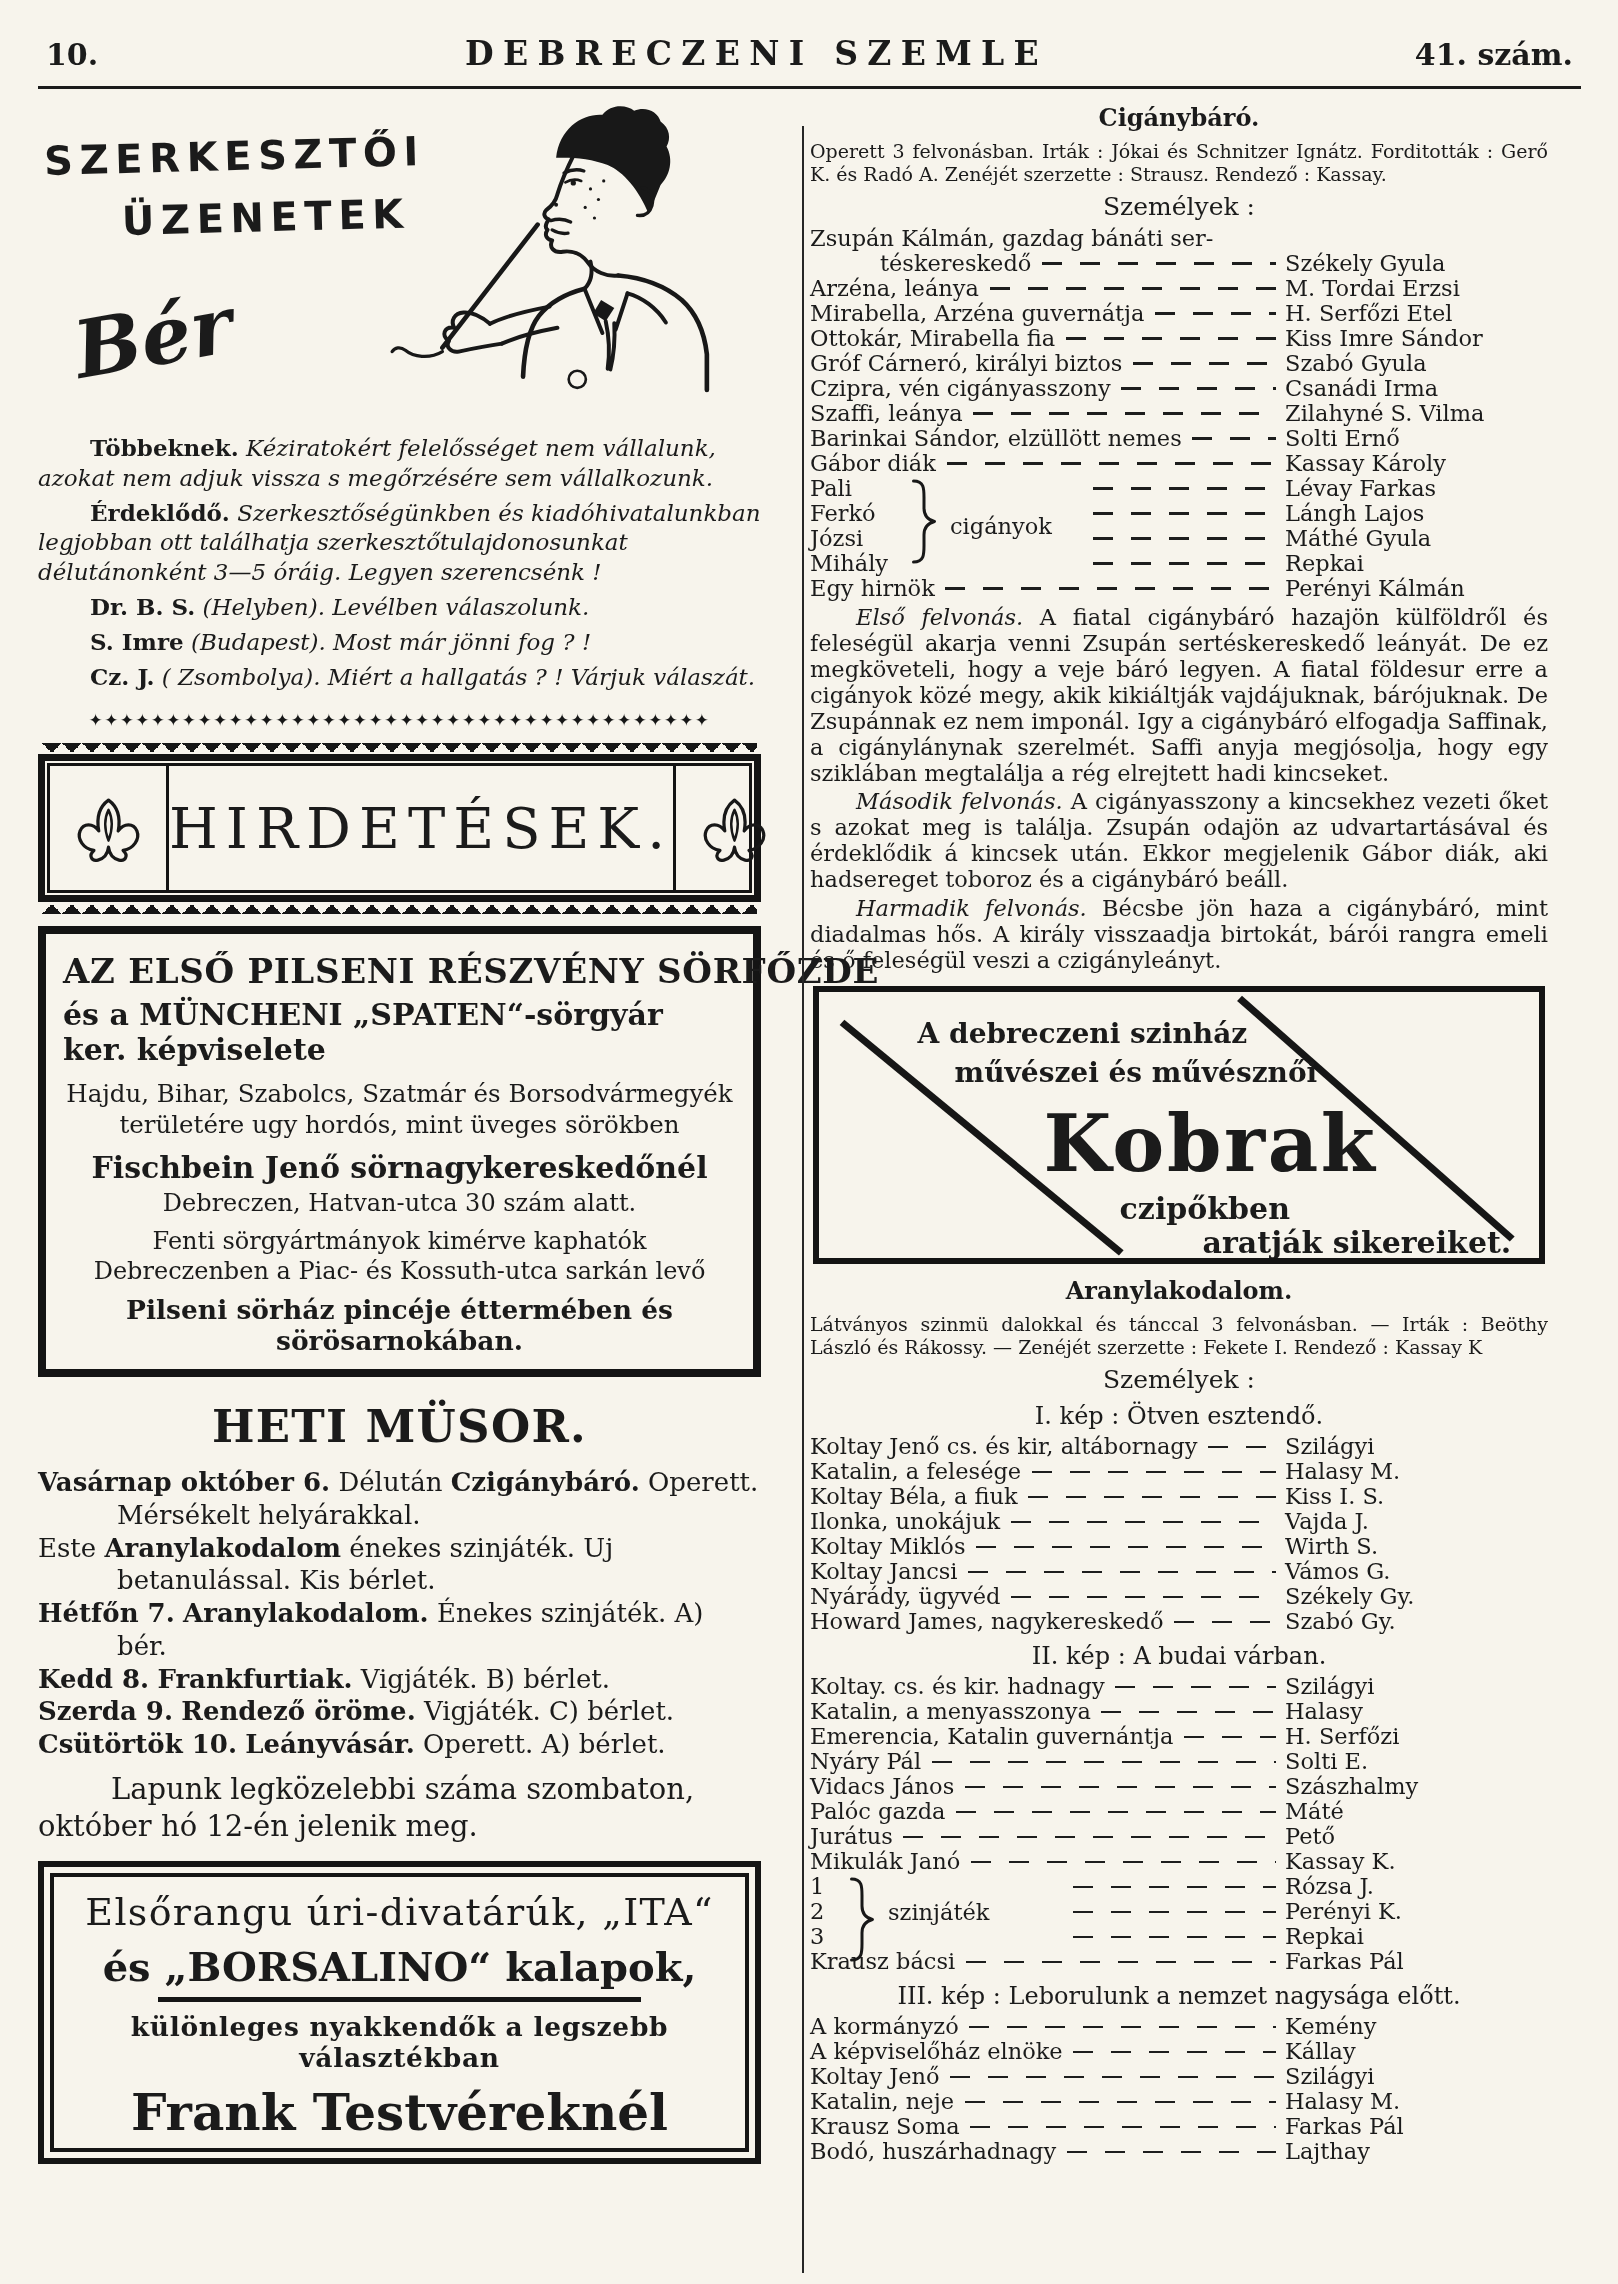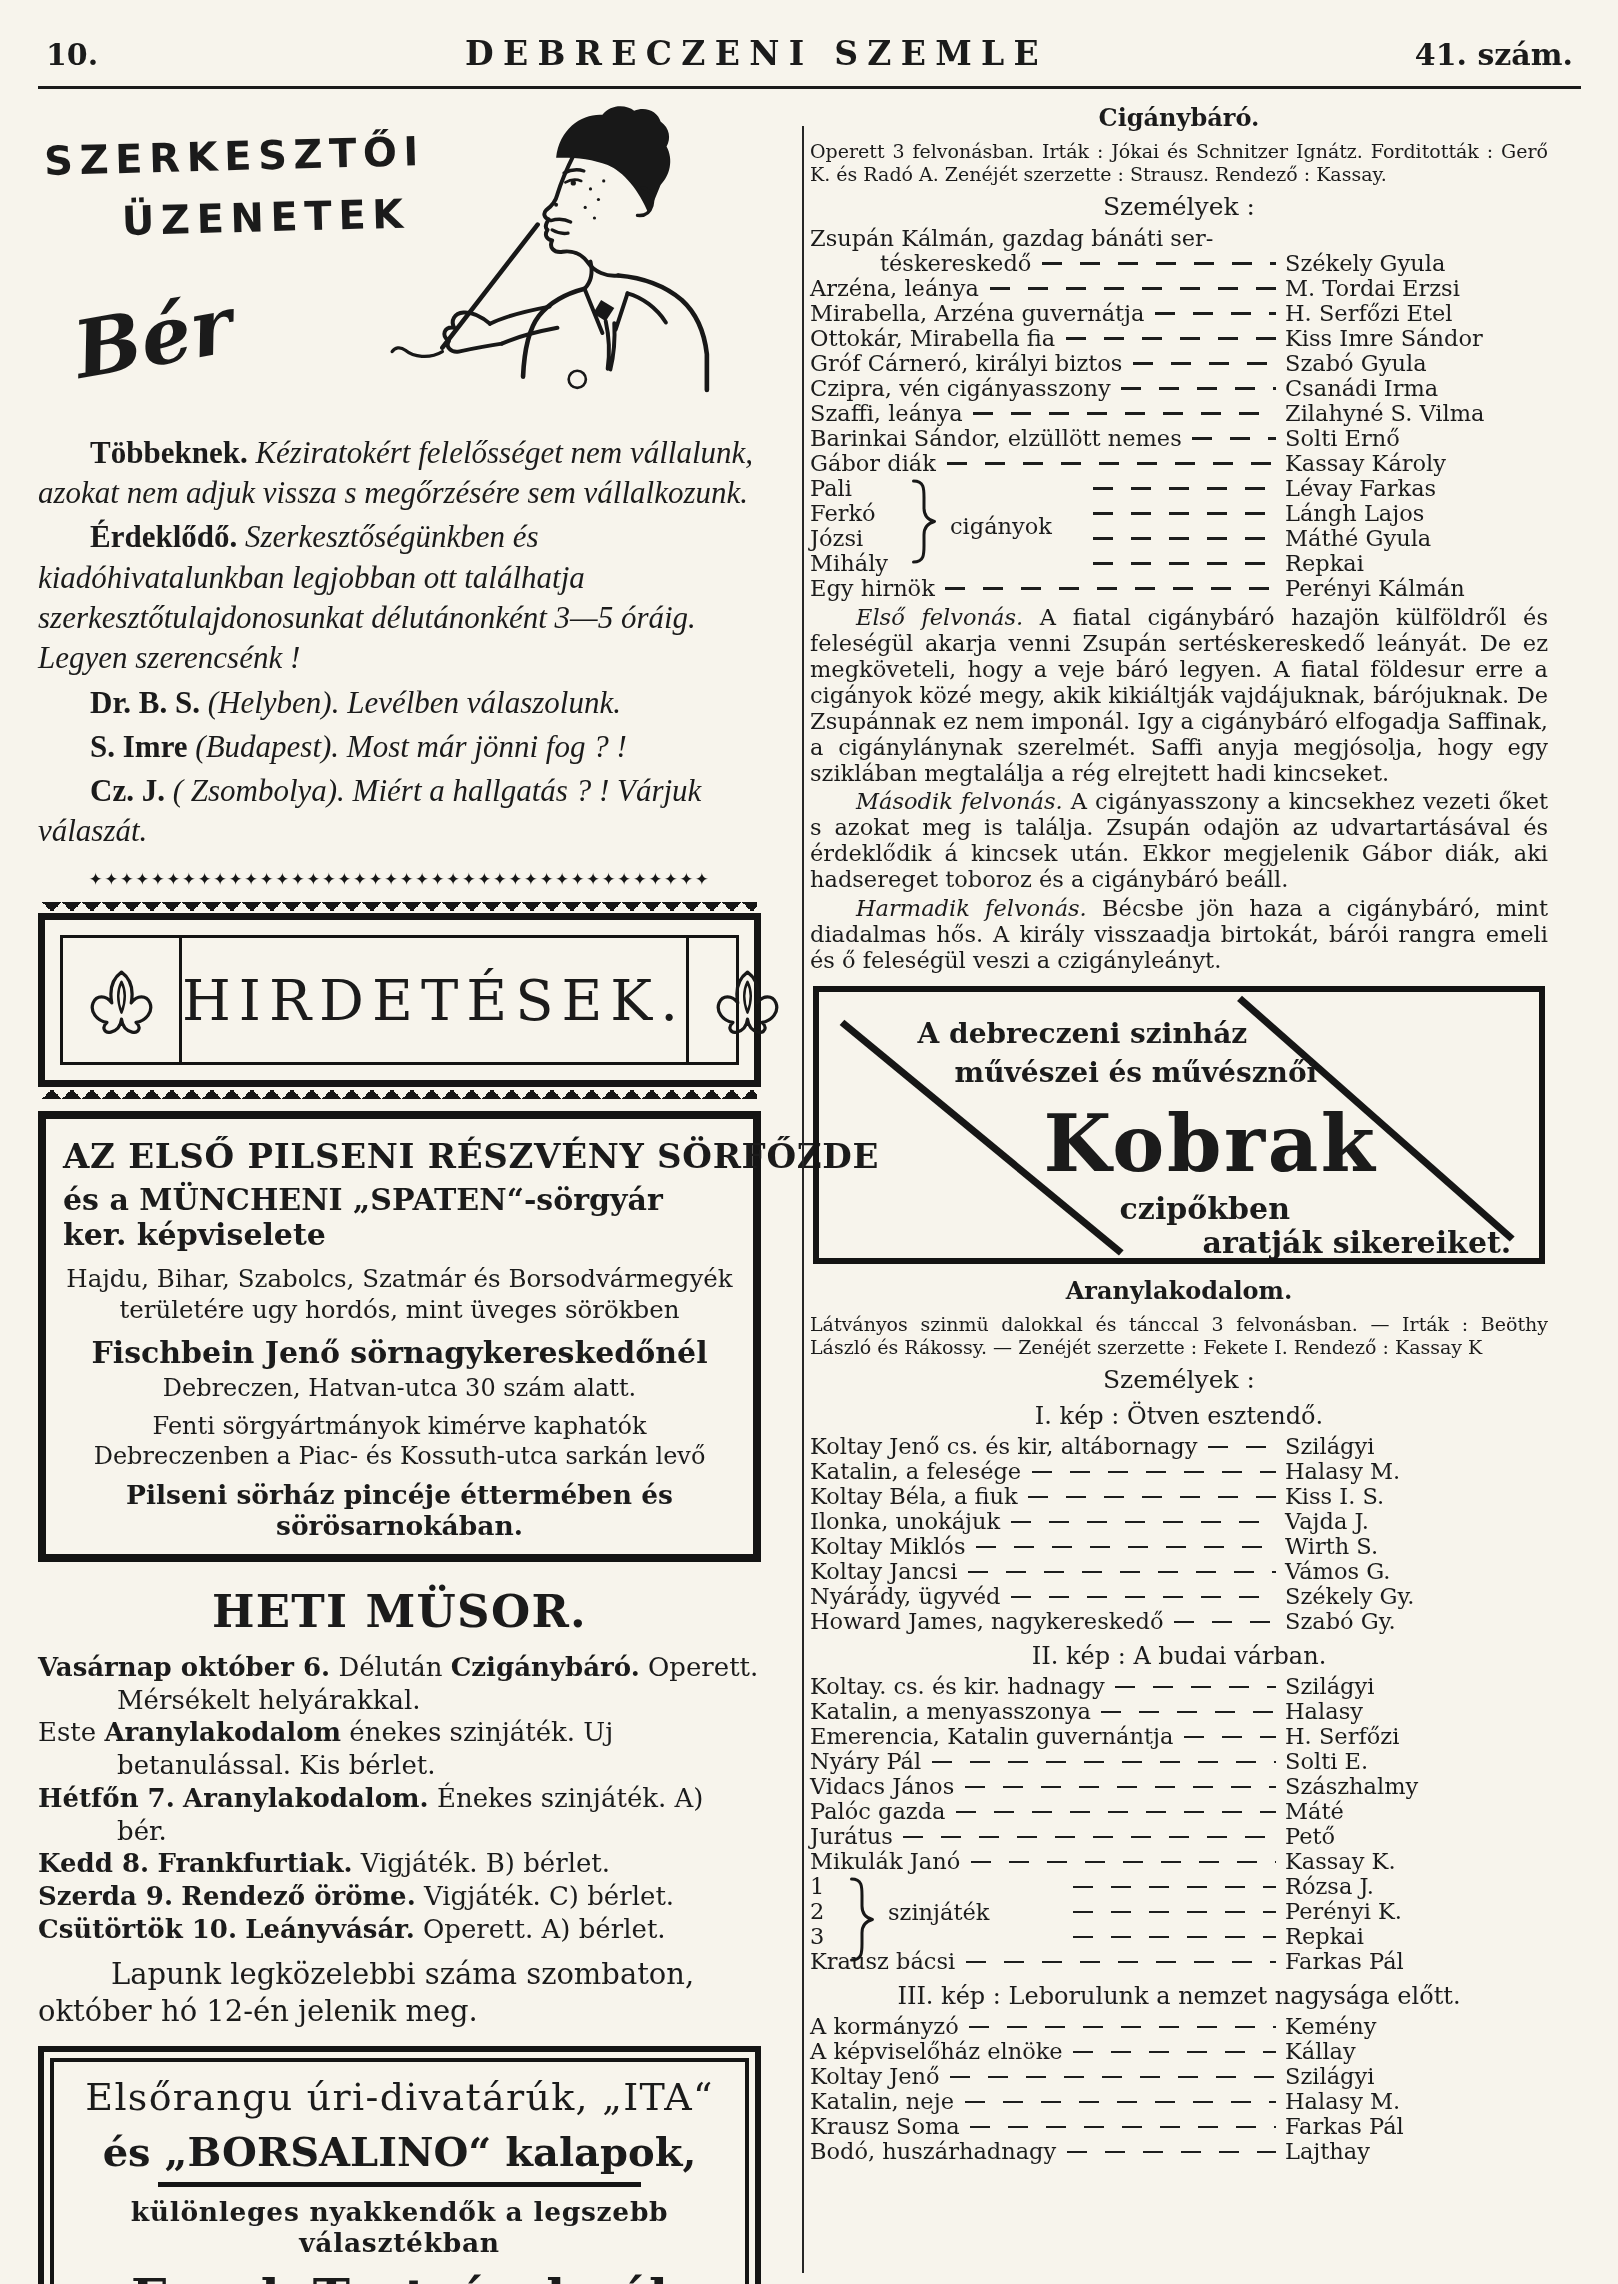--- a/index.html
+++ b/index.html
@@ -34,37 +34,37 @@
   }
   .edi-title .l2{ display:block; padding-left:76px; }
   .edi-sig{
     position:absolute; left:36px; top:192px;
     font-style:italic; font-size:79px; font-weight:700;
     transform:rotate(-10deg);
     font-family:"DejaVu Serif","Liberation Serif",serif;
   }
   .edi-art{ position:absolute; right:-6.6px; top:-4px; }
 
-  .msg{ font-size:31px; line-height:1.3; text-indent:52px; margin-bottom:4px;font-family:Liberation Serif, serif; }
+  .msg{ font-size:23px; line-height:1.3; text-indent:52px; margin-bottom:4px; }
   .msg b{ font-weight:700; }
   .msg i{ font-style:italic; }
 
   .orn-divider{
     margin:17px 0 13.2px 0; text-align:center; font-size:17px; letter-spacing:1.3px;
     color:#161616; white-space:nowrap; overflow:hidden;
   }
 
   
   .zig{ height:10px; margin:0 4px;
     background:conic-gradient(from -45deg at 50% 100%, #161616 90deg, transparent 0);
     background-size:20px 10px; background-repeat:repeat-x;
   }
   .zig.down{ transform:scaleY(-1); }
   .hird{
-    border:7.3px solid #141414; position:relative; padding:15px;
+    border:7.3px solid #141414; position:relative; padding:2px;
     margin:1.3px 0;
   }
   .hird-inner{ border:3.3px solid #141414; display:flex; align-items:stretch; height:130px; }
   .hird-cell{ flex:0 0 116px; display:flex; align-items:center; justify-content:center; }
   .hird-cell.r{ border-left:none; }
   .hird-mid{ flex:1; display:flex; align-items:center; justify-content:center;
     border-left:3.3px solid #141414; border-right:3.3px solid #141414; }
   .hird-word{ font-size:56px; letter-spacing:8px; font-family:"DejaVu Serif","Liberation Serif",serif; }
 
   

